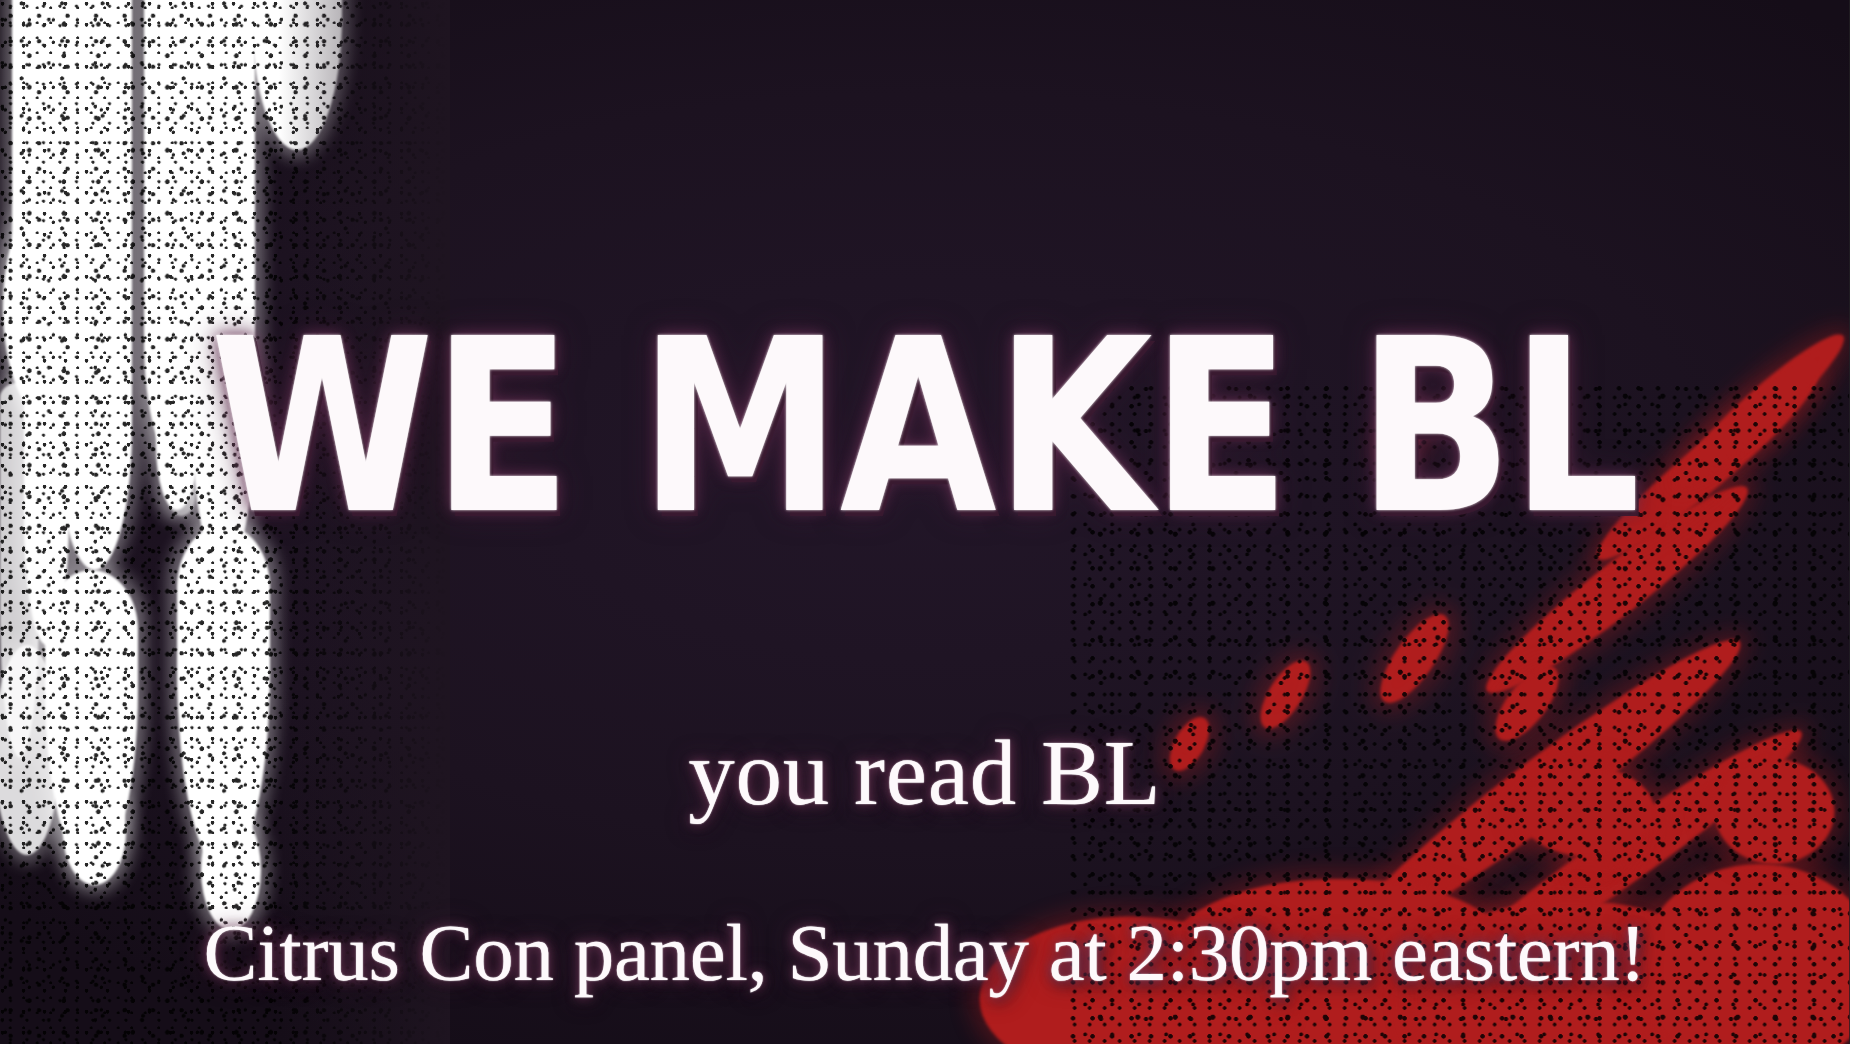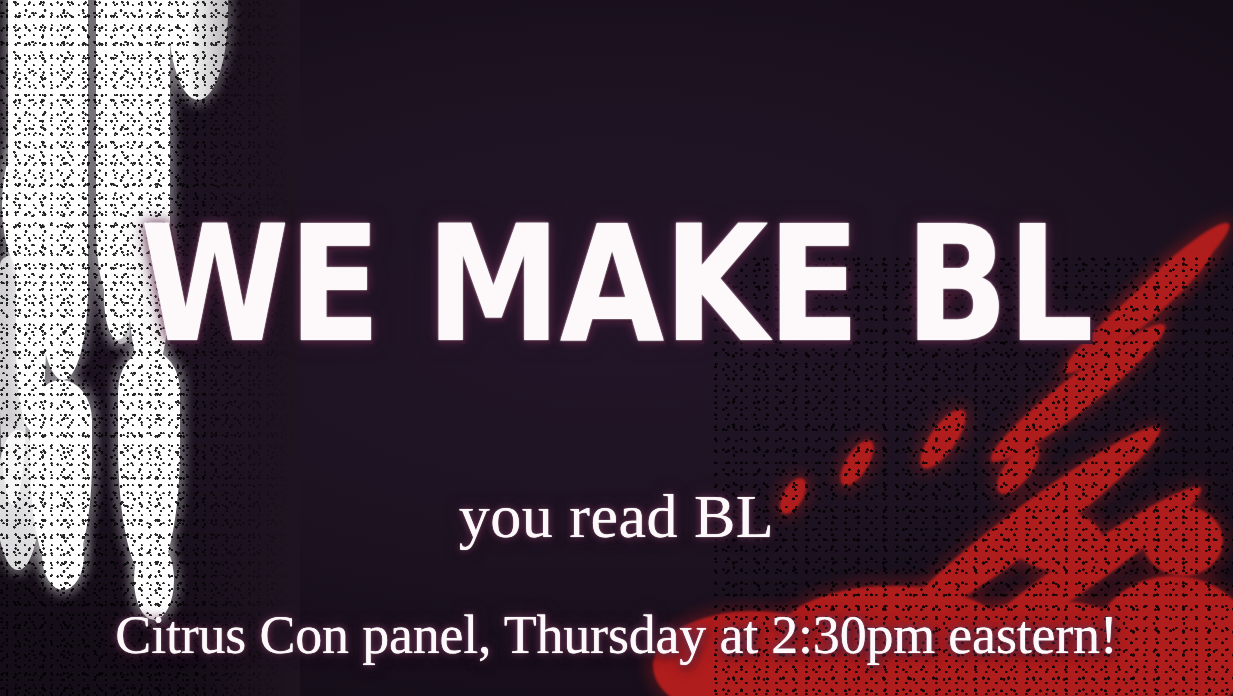--- a/index.html
+++ b/index.html
@@ -227,15 +227,15 @@
     <div class="streak" style="left:430px; top:250px; width:80px;  height:70px;  border-radius:50%;"></div>
 
     <div class="blood-speckle"></div>
   </div>
 
 
   <div class="txt" id="headline">WE MAKE BL</div>
 
   <div class="txt" id="subhead">you read BL</div>
 
-  <div class="txt" id="details">Citrus Con panel, Thursday at 2:30pm eastern!</div>
+  <div class="txt" id="details">Citrus Con panel, Sunday at 2:30pm eastern!</div>
 
 </div>
 
 </body></html>

